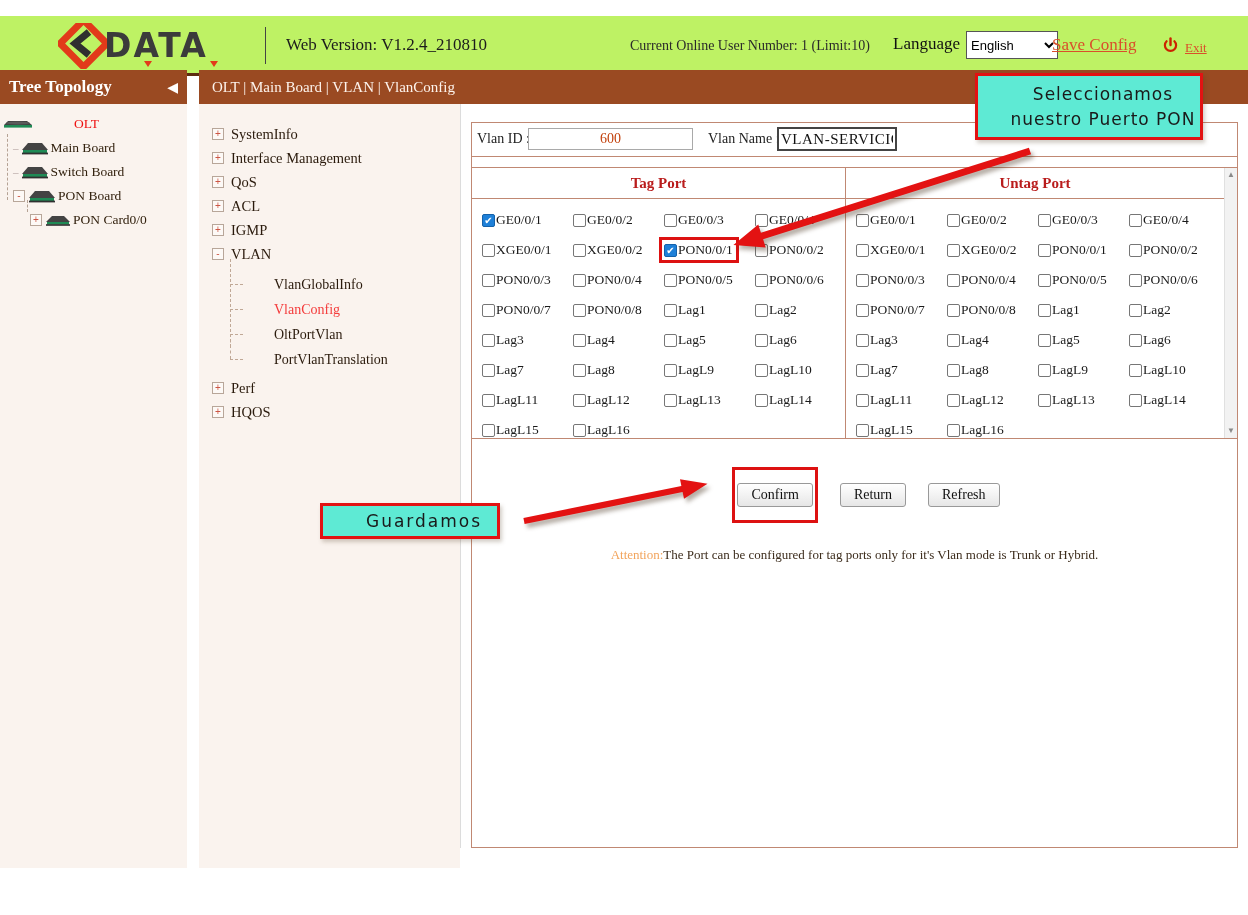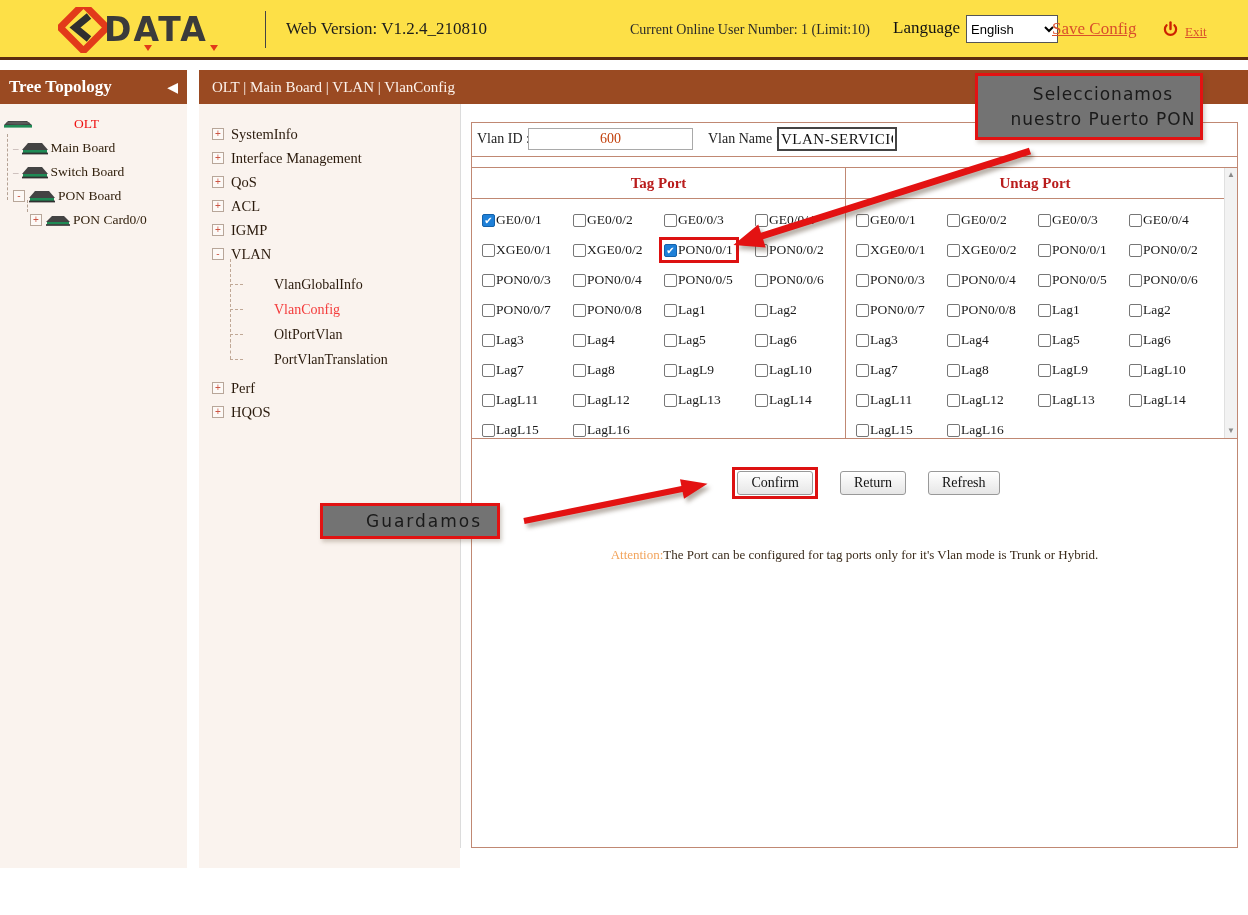--- a/index.html
+++ b/index.html
@@ -1,20 +1,20 @@
 <!DOCTYPE html>
 <html><head>
 <meta charset="utf-8">
 <style>
   html,body{margin:0;padding:0;background:#fff;}
   .page{position:relative;width:1248px;height:915px;background:#ffffff;overflow:hidden;
         font-family:"Liberation Serif",serif;-webkit-font-smoothing:antialiased;}
 
   
-  .top-header{position:absolute;left:0;top:0;width:1248px;height:60px;background:#fde047;
+  .top-header{position:absolute;left:0;top:16px;width:1248px;height:60px;background:#bef264;
               border-bottom:3px solid #5c2c10;box-sizing:border-box;}
   .logo{position:absolute;left:58px;top:7px;}
   .hdr-divider{position:absolute;left:265px;top:11px;height:37px;width:1px;background:#444;}
   .web-version{position:absolute;left:286px;top:19px;font-size:17px;color:#1c1c1c;}
   .online-users{position:absolute;left:630px;top:22px;font-size:14px;color:#2a2a2a;}
   .lang-label{position:absolute;left:893px;top:18px;font-size:17px;color:#111;}
   .lang-select{position:absolute;left:966px;top:15px;width:92px;height:28px;font-size:13px;
                font-family:"Liberation Sans",sans-serif;border:1px solid #555;background:#fff;}
   .save-config{position:absolute;left:1052px;top:19px;font-size:17px;color:#d94f2b;
                text-decoration:underline;cursor:pointer;}
@@ -89,33 +89,33 @@
   .cb.on{background:#1e80d8;border-color:#1462aa;}
   .port-label{font-size:13.5px;color:#1a1a1a;margin-left:1px;}
 
   .vscrollbar{width:13px;flex:none;background:#f2f2f2;border-left:1px solid #e0e0e0;display:flex;
               flex-direction:column;justify-content:space-between;align-items:center;padding:3px 0;
               box-sizing:border-box;cursor:pointer;}
   .vscrollbar span{font-size:8px;color:#8a8a8a;line-height:8px;}
 
   .btn-row{position:absolute;left:0;top:344px;width:100%;display:flex;justify-content:center;
            align-items:center;gap:22px;}
-  .confirm-hl{border:3px solid #dd1111;padding:1px 2px;display:inline-block;margin-left:23px;}
+  .confirm-hl{border:3px solid #dd1111;padding:13px 2px;display:inline-block;margin-left:23px;}
   .ui-btn{font-family:"Liberation Serif",serif;font-size:14px;color:#111;padding:3px 13px;
           background:linear-gradient(#ffffff,#e6e6e6);border:1px solid #999;border-radius:3px;cursor:pointer;}
 
   .attention{position:absolute;left:0;top:424px;width:100%;text-align:center;font-size:13px;color:#3c2c1c;}
   .attention .att-label{color:#f2a45c;}
 
   
   .footer{position:absolute;left:0;top:883px;width:1248px;height:32px;background:#a72c11;color:#f3e3dc;
           font-size:13px;text-align:center;line-height:32px;}
 
   
-  .note{position:absolute;background:#737373;border:3px solid #e21212;box-sizing:border-box;
+  .note{position:absolute;background:#5eead4;border:3px solid #e21212;box-sizing:border-box;
         display:flex;align-items:center;justify-content:center;text-align:center;
         font-family:"DejaVu Sans",sans-serif;color:#1a1a1a;z-index:50;
         box-shadow:2px 3px 4px rgba(80,60,30,.25);padding-left:28px;}
   .note-pon{left:975px;top:73px;width:228px;height:67px;font-size:17px;letter-spacing:1px;line-height:1.45;}
   .note-save{left:320px;top:503px;width:180px;height:36px;font-size:17px;letter-spacing:2px;}
   .arrows{position:absolute;left:0;top:0;width:1248px;height:915px;pointer-events:none;z-index:60;
           filter:drop-shadow(3px 4px 2px rgba(70,50,30,.4));}
 </style>
 </head>
 <body>

